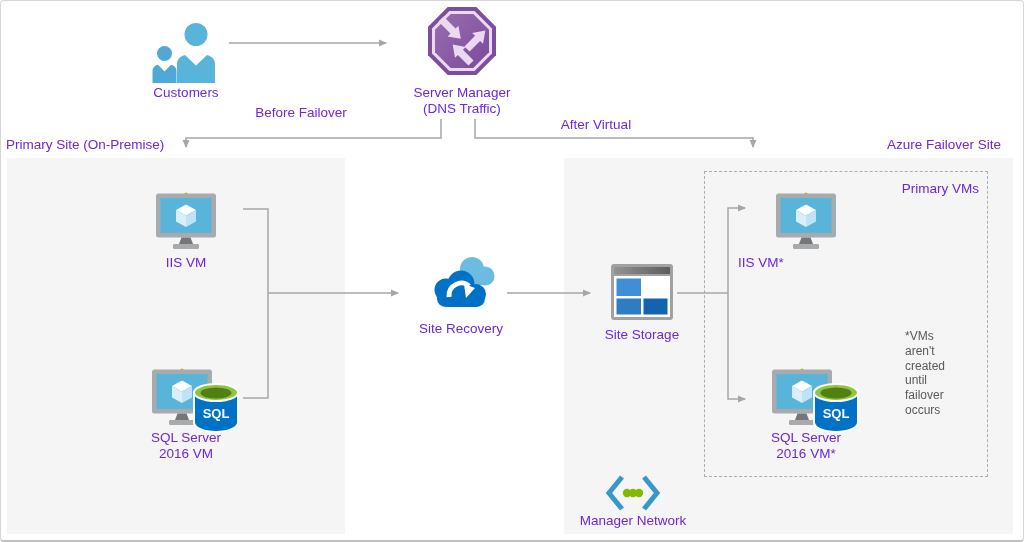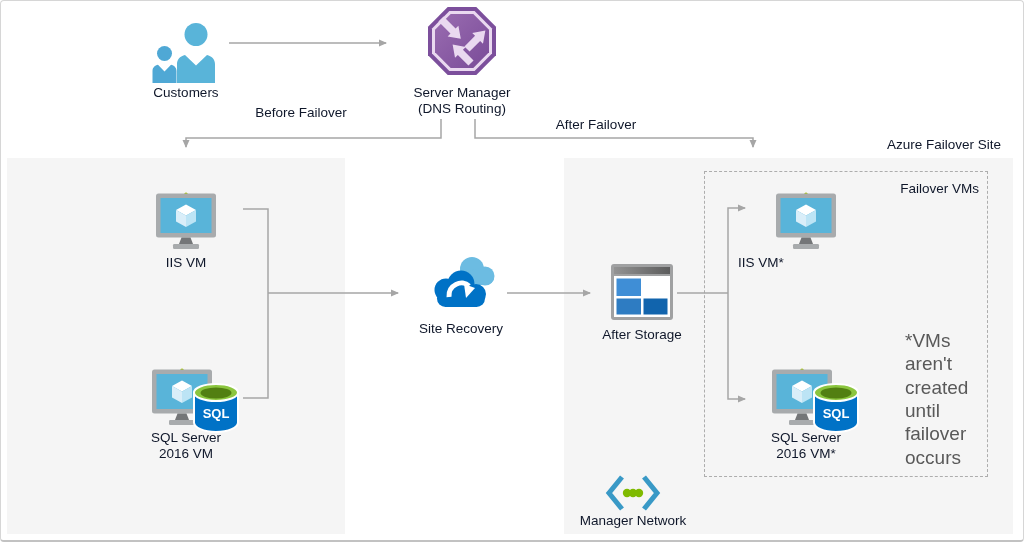--- a/index.html
+++ b/index.html
@@ -8,24 +8,24 @@
     background:#ffffff;border:1px solid #d6d6d6;border-bottom:2px solid #c2c2c2;
     border-radius:4px;overflow:hidden;
     font-family:"Liberation Sans",sans-serif;color:#595959;
   }
   .panel{position:absolute;top:157px;height:376px;background:#f5f5f5;}
   .panel.left{left:6px;width:338px;}
   .panel.right{left:563px;width:449px;}
   .dashed-box{position:absolute;left:703px;top:170px;width:282px;height:304px;border:1px dashed #adadad;}
   .overlay{position:absolute;left:0;top:0;}
   .icon{position:absolute;}
-  .label{position:absolute;font-size:13.5px;line-height:1.2;color:#0f172a;text-align:center;white-space:pre-line;}
+  .label{position:absolute;font-size:13.5px;line-height:1.2;color:#6d28d9;text-align:center;white-space:pre-line;}
   .label.la{text-align:left;white-space:nowrap;}
   .label.ra{text-align:center;white-space:nowrap;}
-  .note{position:absolute;left:904px;top:328px;width:84px;font-size:19px;line-height:1.23;color:#595959;text-align:left;white-space:pre-line;}
+  .note{position:absolute;left:904px;top:328px;width:84px;font-size:12px;line-height:1.23;color:#595959;text-align:left;white-space:pre-line;}
 </style>
 </head>
 <body>
 
 <div class="canvas">
 
   <svg width="0" height="0" style="position:absolute" aria-hidden="true">
     <defs>
       <linearGradient id="tmg" x1="0" y1="0" x2="1" y2="1">
         <stop offset="0" stop-color="#9a6db1"></stop>
@@ -148,30 +148,31 @@
     <path d="M39,4 L52,20 L39,36" stroke="#3999c6" stroke-width="5" fill="none"></path>
     <g fill="#7fba00">
       <circle cx="22" cy="20" r="4.2"></circle>
       <circle cx="28" cy="20" r="4.2"></circle>
       <circle cx="34" cy="20" r="4.2"></circle>
     </g>
   </svg>
 
   <div class="label" style="left:135px;top:84px;width:100px">Customers</div>
   <div class="label" style="left:399px;top:84px;width:124px">Server Manager</div>
-  <div class="label" style="left:399px;top:100px;width:124px">(DNS Routing)</div>
+  <div class="label" style="left:399px;top:100px;width:124px">(DNS Traffic)</div>
   <div class="label" style="left:238px;top:104px;width:124px">Before Failover</div>
-  <div class="label" style="left:533px;top:116px;width:124px">After Failover</div>
+  <div class="label" style="left:533px;top:116px;width:124px">After Virtual</div>
+  <div class="label la" style="left:5px;top:136px">Primary Site (On-Premise)</div>
   <div class="label ra" style="right:22px;top:136px">Azure Failover Site</div>
-  <div class="label ra" style="right:44px;top:180px">Failover VMs</div>
+  <div class="label ra" style="right:44px;top:180px">Primary VMs</div>
   <div class="label" style="left:135px;top:254px;width:100px">IIS VM</div>
   <div class="label" style="left:125px;top:429px;width:120px">SQL Server
 2016 VM</div>
   <div class="label" style="left:400px;top:320px;width:120px">Site Recovery</div>
-  <div class="label" style="left:581px;top:326px;width:120px">After Storage</div>
+  <div class="label" style="left:581px;top:326px;width:120px">Site Storage</div>
   <div class="label" style="left:710px;top:254px;width:100px">IIS VM*</div>
   <div class="label" style="left:745px;top:429px;width:120px">SQL Server
 2016 VM*</div>
   <div class="label" style="left:572px;top:512px;width:120px">Manager Network</div>
   <div class="note">*VMs
 aren't
 created
 until
 failover
 occurs</div>

